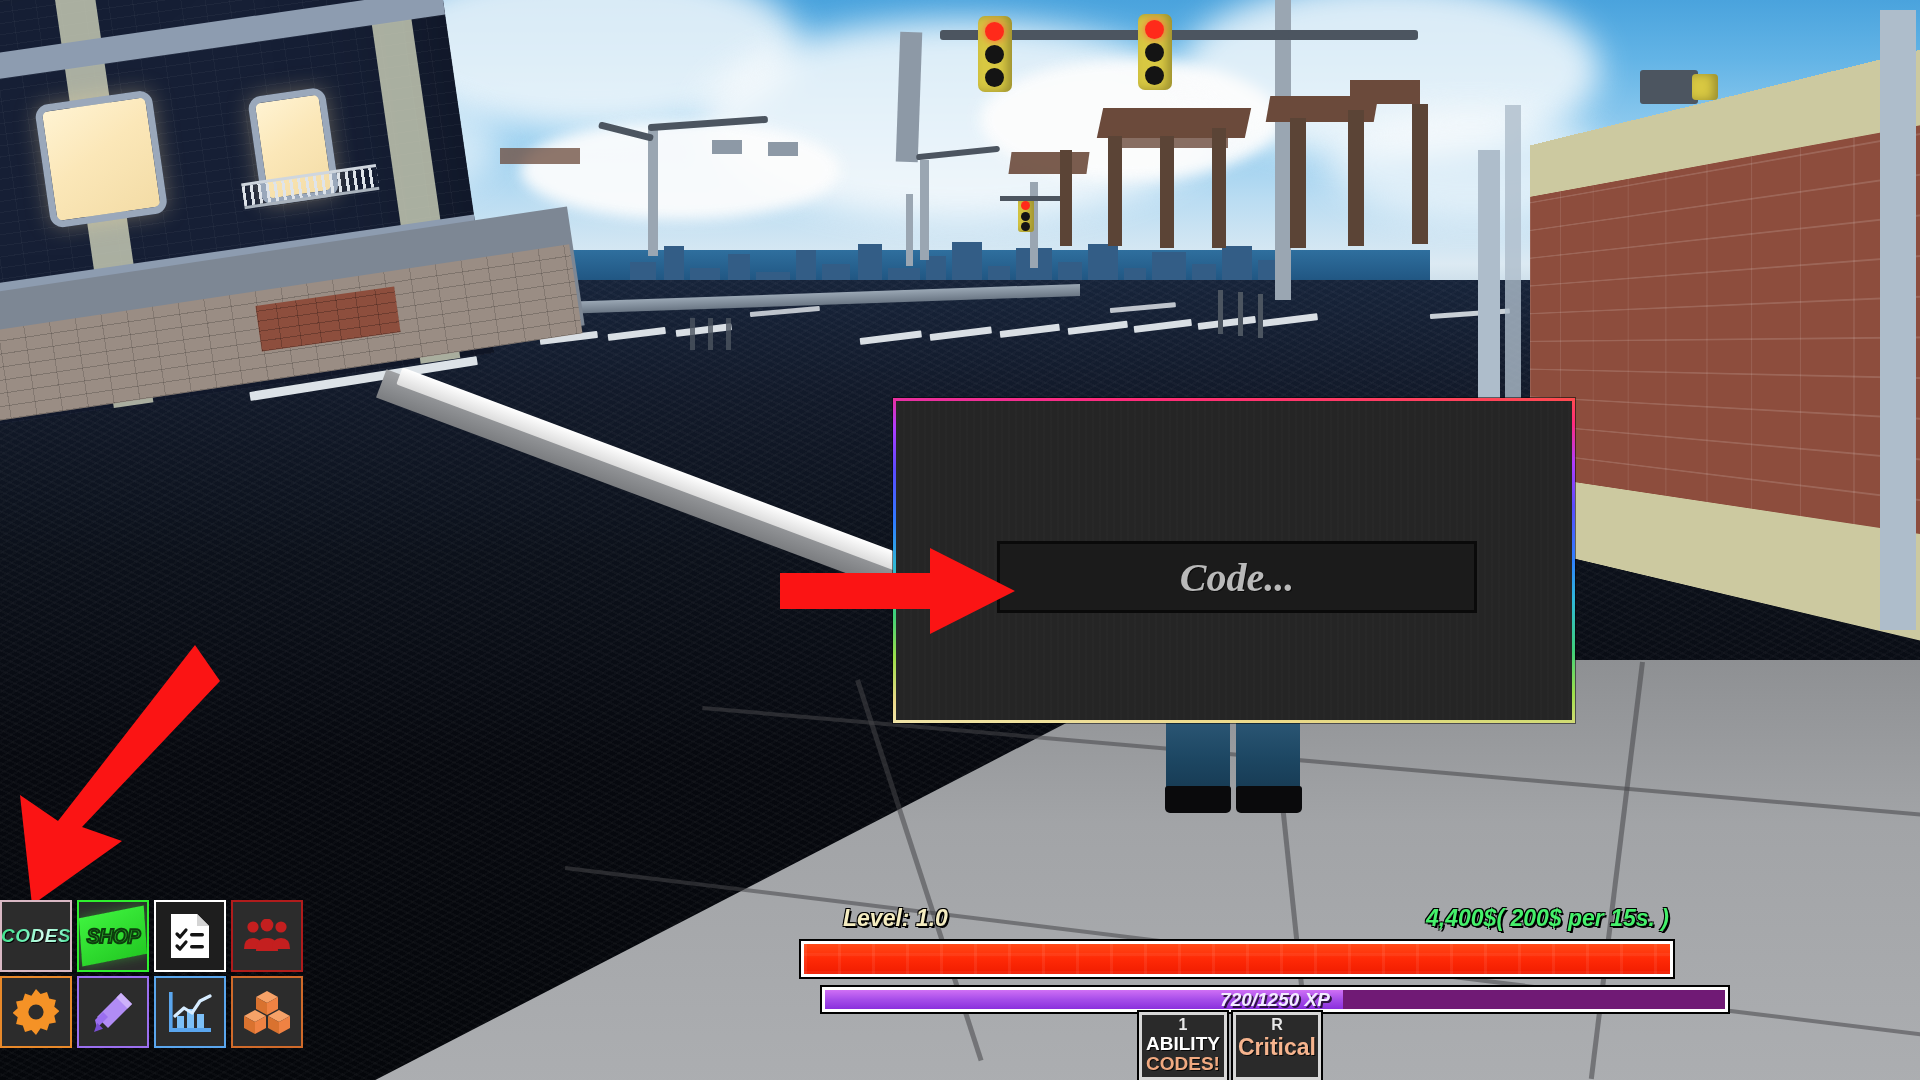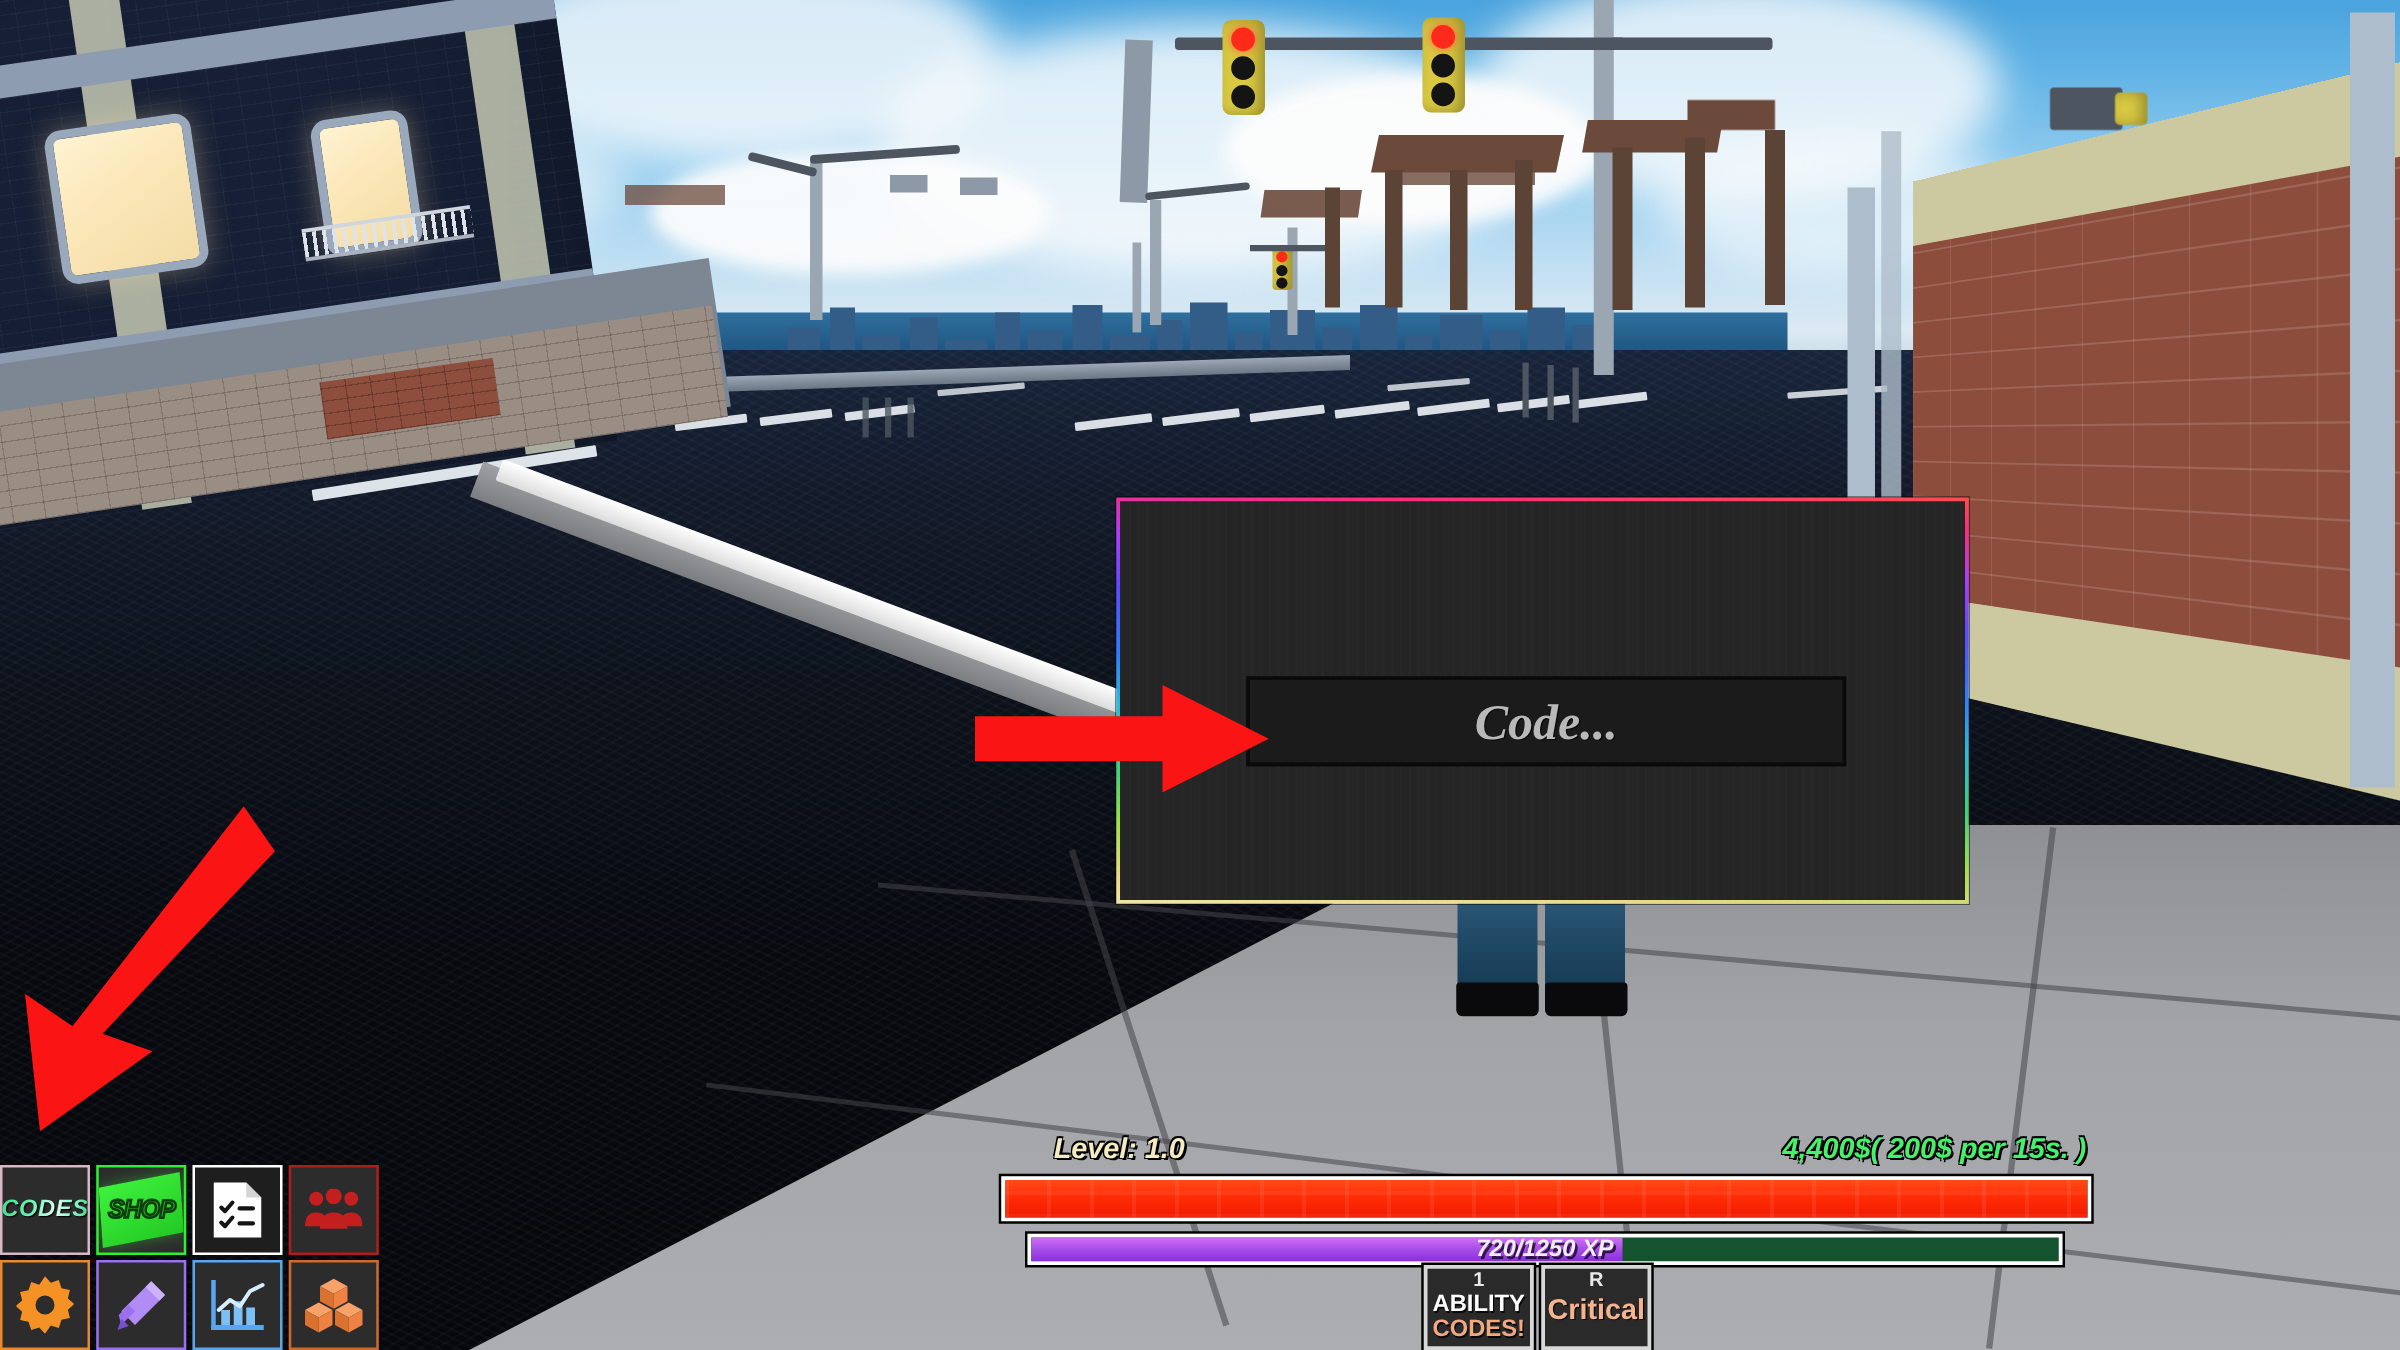--- a/index.html
+++ b/index.html
@@ -183,21 +183,21 @@
     font-family:"Liberation Serif", serif;
     text-shadow:1px 1px 0 rgba(0,0,0,.6);
   }
 
   
   .arrowRight{ position:absolute; left:780px; top:548px; width:235px; height:86px; }
   .arrowDiag{ position:absolute; left:10px; top:645px; width:210px; height:260px; }
 
   
   .iconGrid{
-    position:absolute; left:0px; top:932px; width:305px; height:116px;
+    position:absolute; left:0px; top:900px; width:305px; height:116px;
     display:grid; grid-template-columns:repeat(4,72px); grid-template-rows:repeat(2,72px);
     gap:4px 5px;
   }
   .iconBtn{
     position:relative; background:#2c2c2c; border:2px solid #555;
     display:flex; align-items:center; justify-content:center; overflow:hidden;
     cursor:pointer;
   }
   .ib-codes{ border-color:#d8b8c4; }
   .ib-shop { border-color:#2ff02f; }
@@ -252,22 +252,22 @@
     content:""; position:absolute; inset:0;
     background-image:repeating-linear-gradient(90deg, rgba(255,255,255,.07) 0 3px, transparent 3px 34px),
                      repeating-linear-gradient(0deg, rgba(255,255,255,.05) 0 3px, transparent 3px 18px);
   }
   .barHPTxt{
     position:absolute; inset:0; display:flex; align-items:center; justify-content:center;
     font-size:27px; font-weight:bold; font-style:italic; color:#ffe9dd; z-index:3;
     text-shadow:2px 2px 0 rgba(0,0,0,.65);
   }
   .barXP{
-    position:absolute; left:27px; top:82px; width:828px; height:25px;
-    border:3px solid #ffffff; background:#14532d; overflow:hidden;
+    position:absolute; left:27px; top:82px; width:906px; height:25px;
+    border:3px solid #ffffff; background:#701a75; overflow:hidden;
     box-shadow:0 0 0 2px #000;
   }
   .barXPFill{
     position:absolute; left:0; top:0; height:100%;
     background:linear-gradient(180deg,#cf6ff5 0%,#a34ae8 55%,#8a2fdd 100%);
   }
   .barXPTxt{
     position:absolute; inset:0; display:flex; align-items:center; justify-content:center;
     font-size:19px; font-weight:bold; font-style:italic; color:#f2ecff; z-index:3;
     text-shadow:2px 2px 0 rgba(0,0,0,.7);

